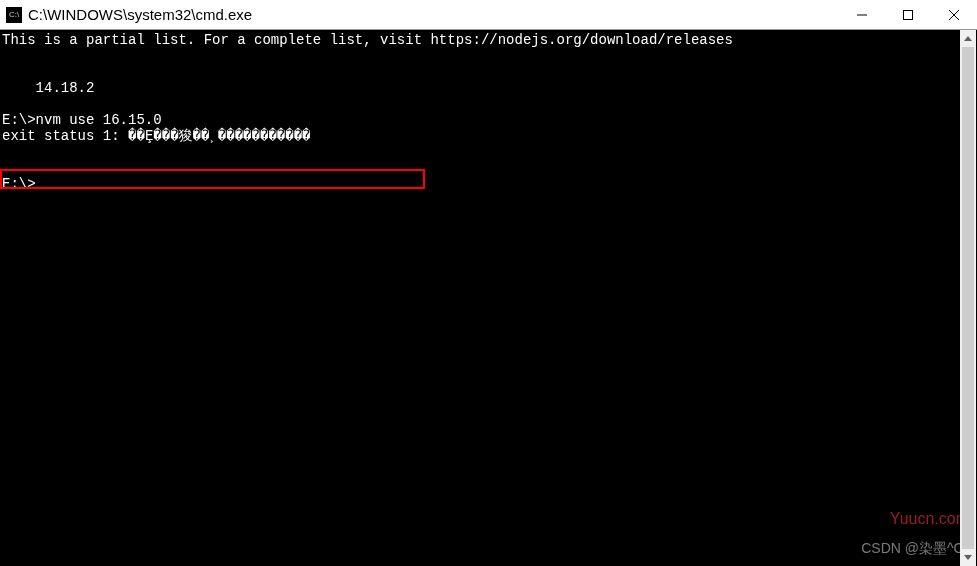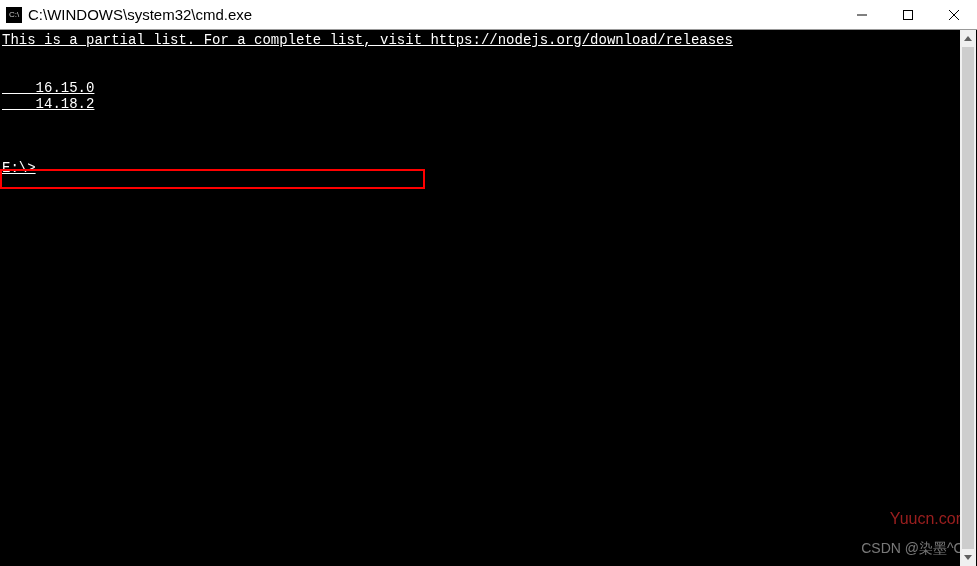--- a/index.html
+++ b/index.html
@@ -57,21 +57,20 @@
       background: #000;
       color: #fff;
       padding: 2px 2px;
       line-height: 1.15;
       position: relative;
       height: calc(566px - 30px);
     }
     .terminal-line {
       white-space: pre;
       min-height: 16px;
-      text-decoration: underline;
     }
     .highlight-box {
       position: absolute;
       border: 2px solid #ff0000;
       left: 0px;
       top: 139px;
       width: 425px;
       height: 20px;
       pointer-events: none;
     }
@@ -148,23 +147,24 @@
           <line x1="10" y1="0" x2="0" y2="10"></line>
         </svg>
     </div>
   </div>
 </div>
 
 <div class="terminal-area">
   <div class="terminal-line">This is a partial list. For a complete list, visit https://nodejs.org/download/releases</div>
   <div class="terminal-line"></div>
   <div class="terminal-line"></div>
-  <div class="terminal-line">    16.15.0</div>
   <div class="terminal-line">    14.18.2</div>
   <div class="terminal-line"></div>
+  <div class="terminal-line">E:\&gt;nvm use 16.15.0</div>
+  <div class="terminal-line">exit status 1: ��Ȩ���狻��˲�����������</div>
   <div class="terminal-line"></div>
   <div class="terminal-line"></div>
   <div class="terminal-line">E:\&gt;</div>
 
   <div class="highlight-box"></div>
 
   <div class="watermark-1">Yuucn.com</div>
   <div class="watermark-2">CSDN @染墨^O^</div>
 </div>
 

